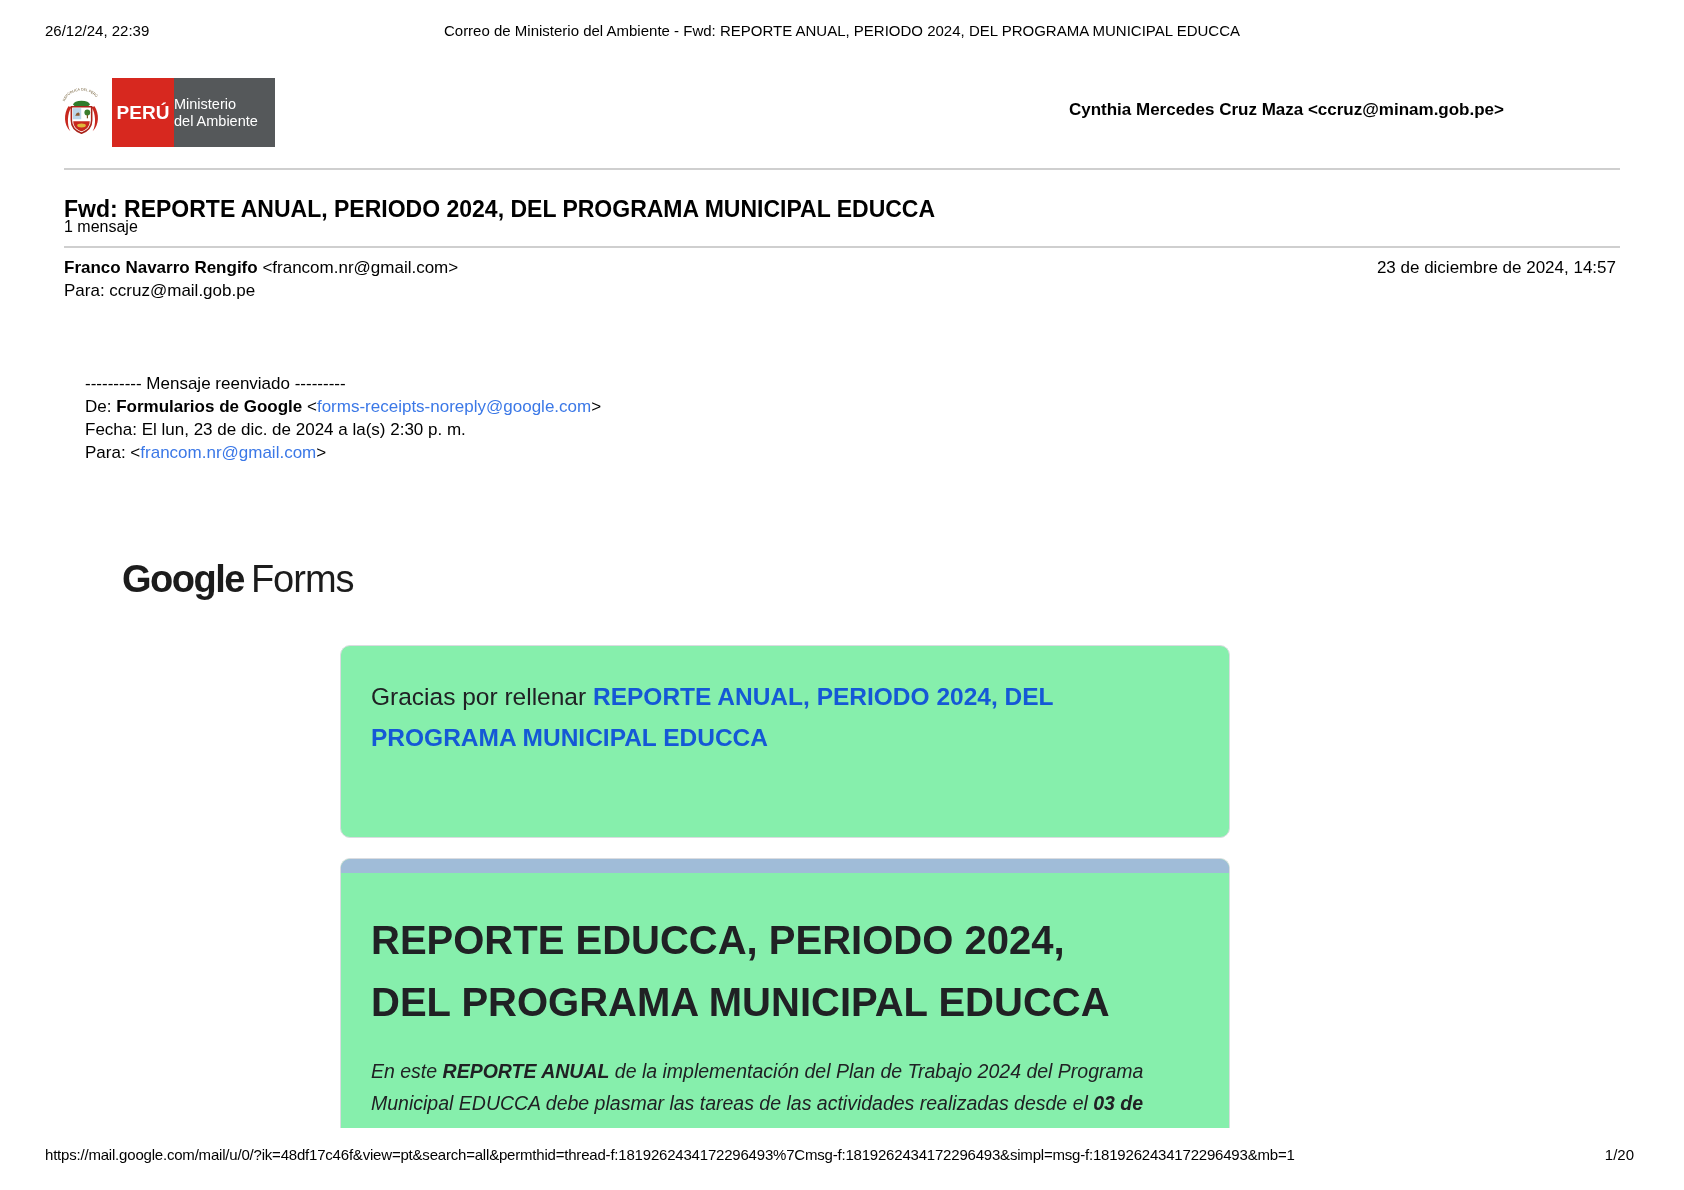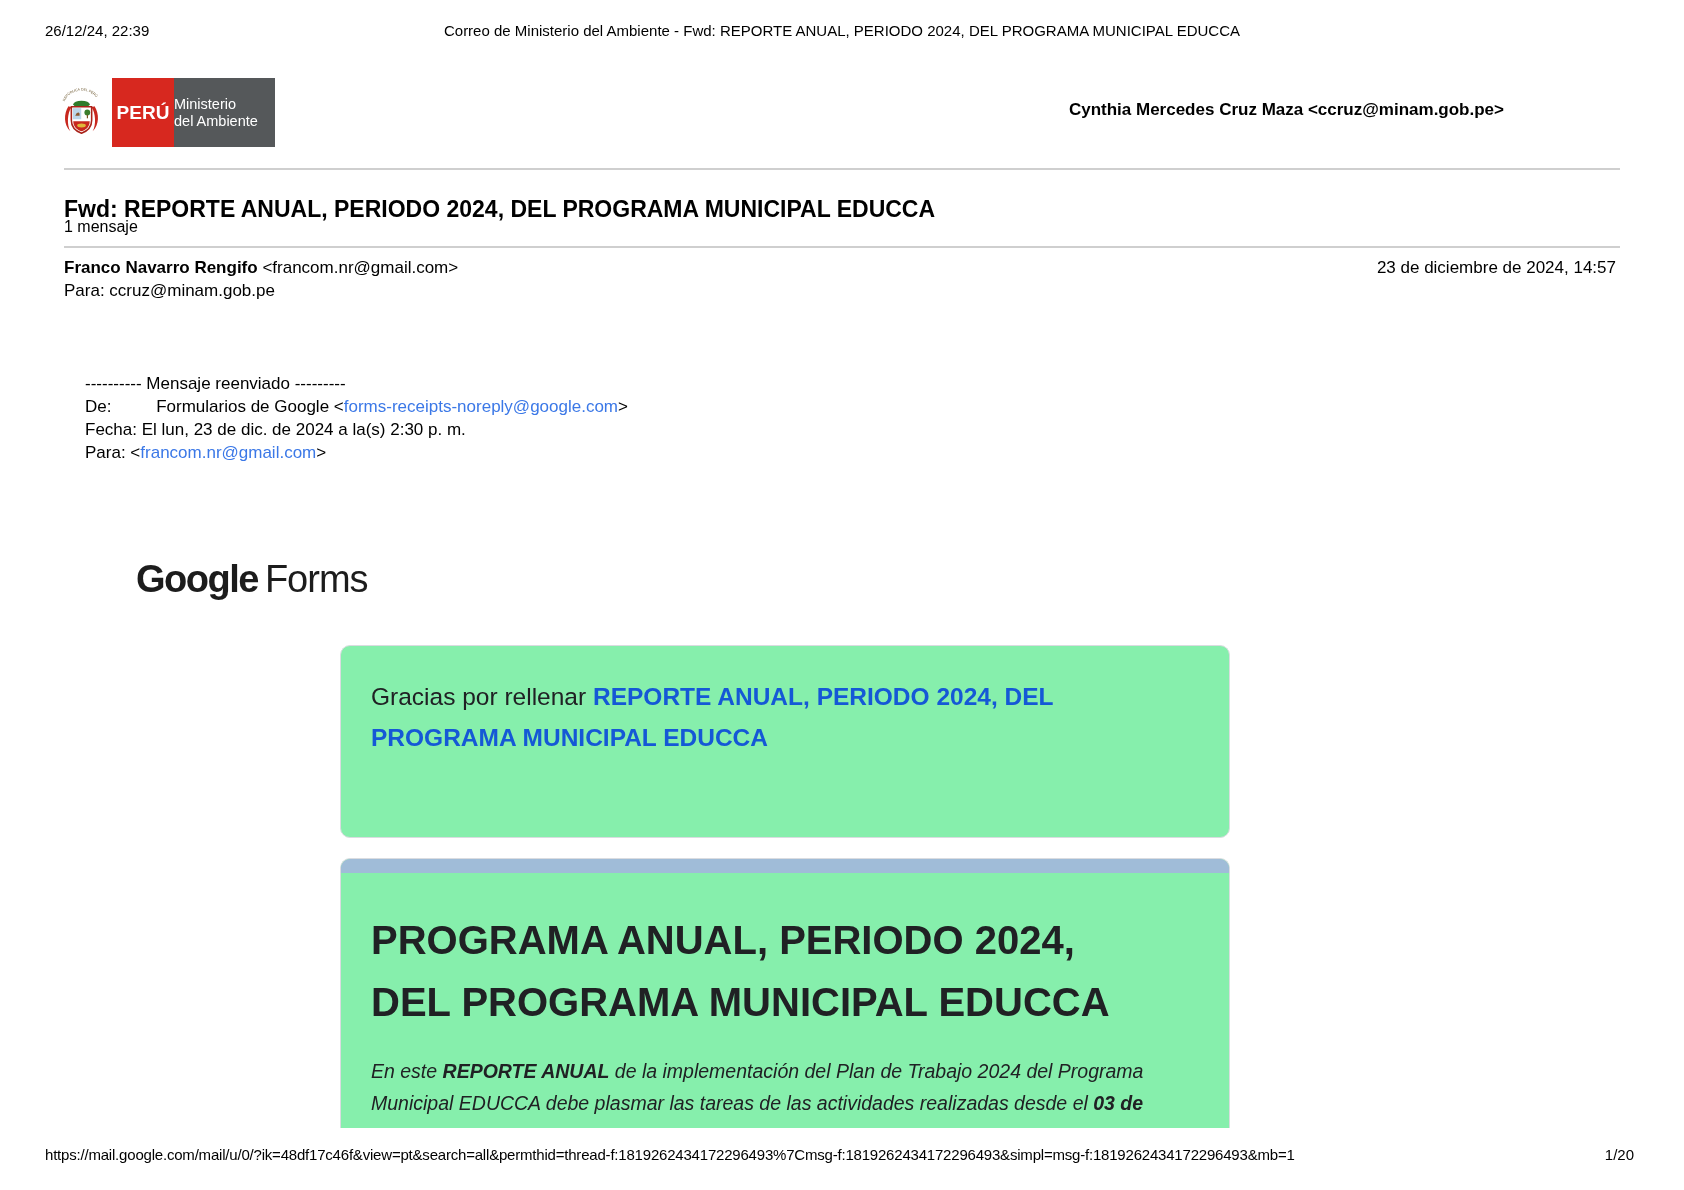--- a/index.html
+++ b/index.html
@@ -29,24 +29,24 @@
 
   .subject { left:64px; top:184px; font-size:23px; font-weight:bold;margin-top:12px; }
   .msg-count { left:64px; top:218px; font-size:16px; }
 
   .sender-line { left:64px; top:258px; font-size:17px; }
   .sender-name { font-weight:bold; }
   .email-date { right:68px; top:258px; font-size:17px; }
   .to-line { left:64px; top:281px; font-size:17px; }
 
   .fwd-block { left:85px; top:372px; font-size:17px; line-height:23px; }
-  .fwd-bold { font-weight:normal;margin-left:40px; }
+  .fwd-bold { font-weight:bold; }
   a.blue-link { color:#3b78e7; text-decoration:none; }
 
-  .gforms-logo { left:136px; top:558px; font-size:38px; color:#1c1c1c; letter-spacing:-1px; }
+  .gforms-logo { left:122px; top:558px; font-size:38px; color:#1c1c1c; letter-spacing:-1px; }
   .gforms-google { font-weight:600; letter-spacing:-1.5px; margin-right:7px; }
   .gforms-forms { font-weight:400; }
 
   .card { left:340px; width:890px; background:#86efac; border:1px solid #dadce0; }
   .card-thanks { top:645px; height:193px; border-radius:10px; }
   .thanks-text { margin:30px 30px 0 30px; width:800px; font-size:24.5px; line-height:41px; color:#202124; }
   .thanks-link { color:#1558d6; font-weight:bold; text-decoration:none; }
   .received-note { margin:24px 30px 0 30px; font-size:17.5px; color:#202124; }
 
   .card-form { top:858px; height:270px; border-radius:10px 10px 0 0; border-bottom:none; overflow:hidden; }
@@ -96,21 +96,21 @@
 
 <div class="abs subject">Fwd: REPORTE ANUAL, PERIODO 2024, DEL PROGRAMA MUNICIPAL EDUCCA</div>
 <div class="abs msg-count">1 mensaje</div>
 
 <hr class="abs rule rule-2">
 
 <div class="abs sender-line">
   <span class="sender-name">Franco Navarro Rengifo</span><span> &lt;francom.nr@gmail.com&gt;</span>
 </div>
 <div class="abs email-date">23 de diciembre de 2024, 14:57</div>
-<div class="abs to-line">Para: ccruz@minam.gob.pe</div>
+<div class="abs to-line">Para: ccruz@mail.gob.pe</div>
 
 <div class="abs fwd-block">
   <div>---------- Mensaje reenviado ---------</div>
   <div>
     <span>De: </span><span class="fwd-bold">Formularios de Google</span><span> &lt;</span><a href="#" class="blue-link">forms-receipts-noreply@google.com</a><span>&gt;</span>
   </div>
   <div>Fecha: El lun, 23 de dic. de 2024 a la(s) 2:30 p. m.</div>
   <div>
     <span>Para: &lt;</span><a href="#" class="blue-link">francom.nr@gmail.com</a><span>&gt;</span>
   </div>
@@ -122,21 +122,21 @@
 
 <div class="abs card card-thanks">
   <div class="thanks-text">
     <span>Gracias por rellenar </span><a href="#" class="thanks-link">REPORTE ANUAL, PERIODO 2024, DEL PROGRAMA MUNICIPAL EDUCCA</a>
   </div>
 </div>
 
 <div class="abs card card-form">
   <div class="card-topbar"></div>
   <div class="form-title">
-    <div>PROGRAMA ANUAL, PERIODO 2024,</div>
+    <div>REPORTE EDUCCA, PERIODO 2024,</div>
     <div>DEL PROGRAMA MUNICIPAL EDUCCA</div>
   </div>
   <div class="form-desc">
     <span>En este </span><span class="desc-bold">REPORTE ANUAL</span><span> de la implementación del Plan de Trabajo 2024 del Programa Municipal EDUCCA debe plasmar las tareas de las actividades realizadas desde el </span><span class="desc-bold">03 de enero</span>
   </div>
 </div>
 
 <div class="abs print-url">https://mail.google.com/mail/u/0/?ik=48df17c46f&amp;view=pt&amp;search=all&amp;permthid=thread-f:1819262434172296493%7Cmsg-f:1819262434172296493&amp;simpl=msg-f:1819262434172296493&amp;mb=1</div>
 <div class="abs print-page-num">1/20</div>
 

